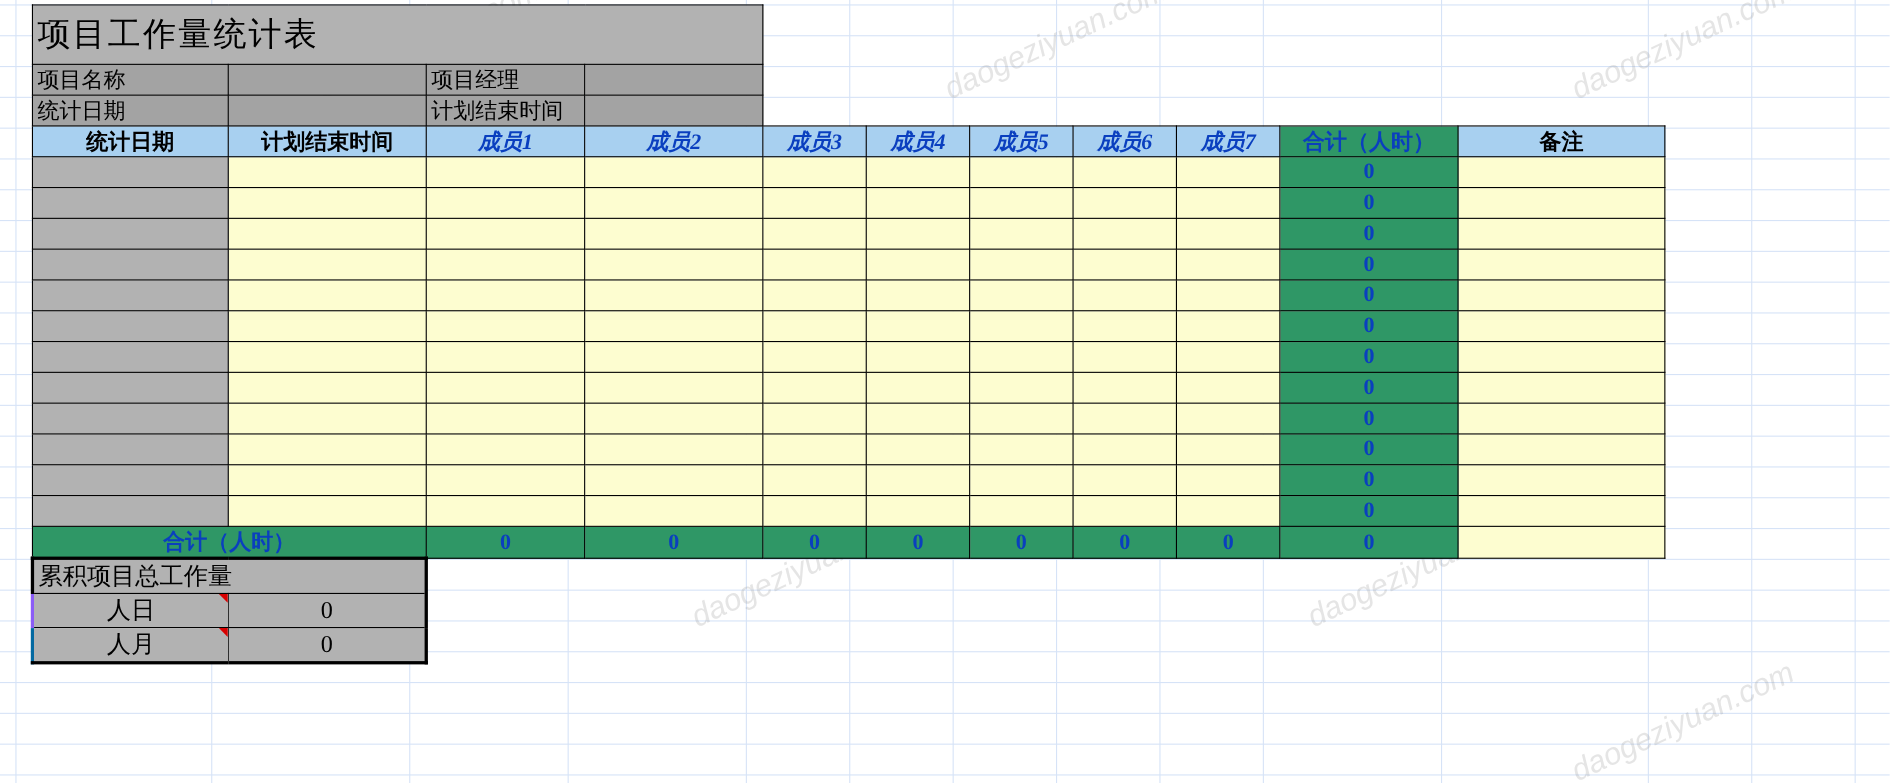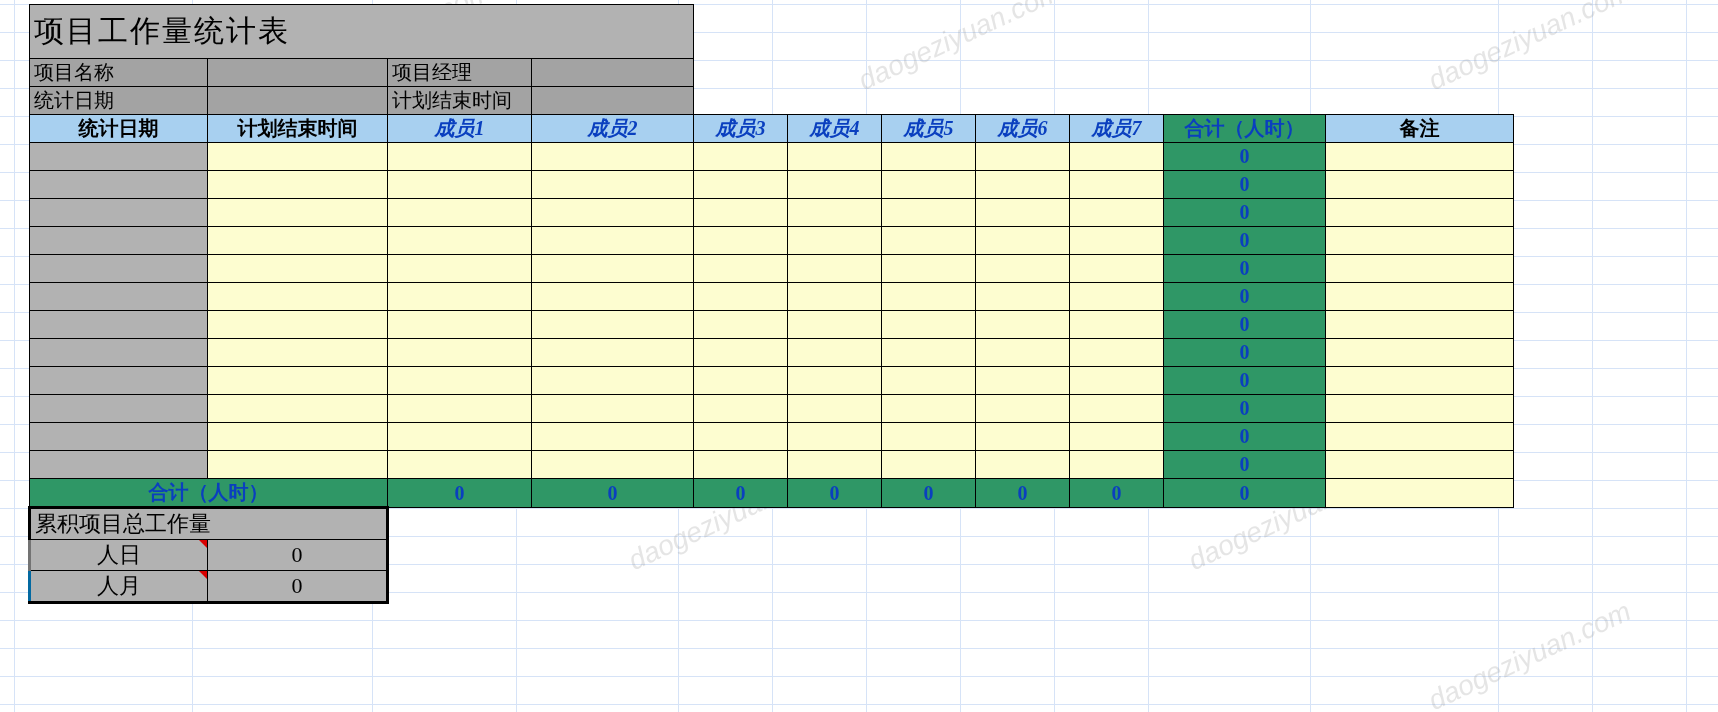--- a/index.html
+++ b/index.html
@@ -360,21 +360,21 @@
     <td class="green">0</td>
     <td class="green">0</td>
     <td class="yellow"></td>
   </tr>
 
   <tr>
     <td class="summary-label" colspan="2" style="border-top:3px solid #000;border-left:3px solid #000;border-right:3px solid #000;">累积项目总工作量</td>
     <td colspan="9" rowspan="3" style="border:none;background:transparent;"></td>
   </tr>
   <tr>
-    <td class="summary-head red-tri" style="border-left:3px solid #737373;">人日</td>
+    <td class="summary-head red-tri" style="border-left:3px solid #8b5cf6;">人日</td>
     <td class="summary-val" style="border-right:3px solid #000;">0</td>
   </tr>
   <tr>
     <td class="summary-head red-tri" style="border-left:3px solid #0369a1;border-bottom:3px solid #000;">人月</td>
     <td class="summary-val" style="border-right:3px solid #000;border-bottom:3px solid #000;">0</td>
   </tr>
 </tbody>
   </table>
 
 </body></html>

